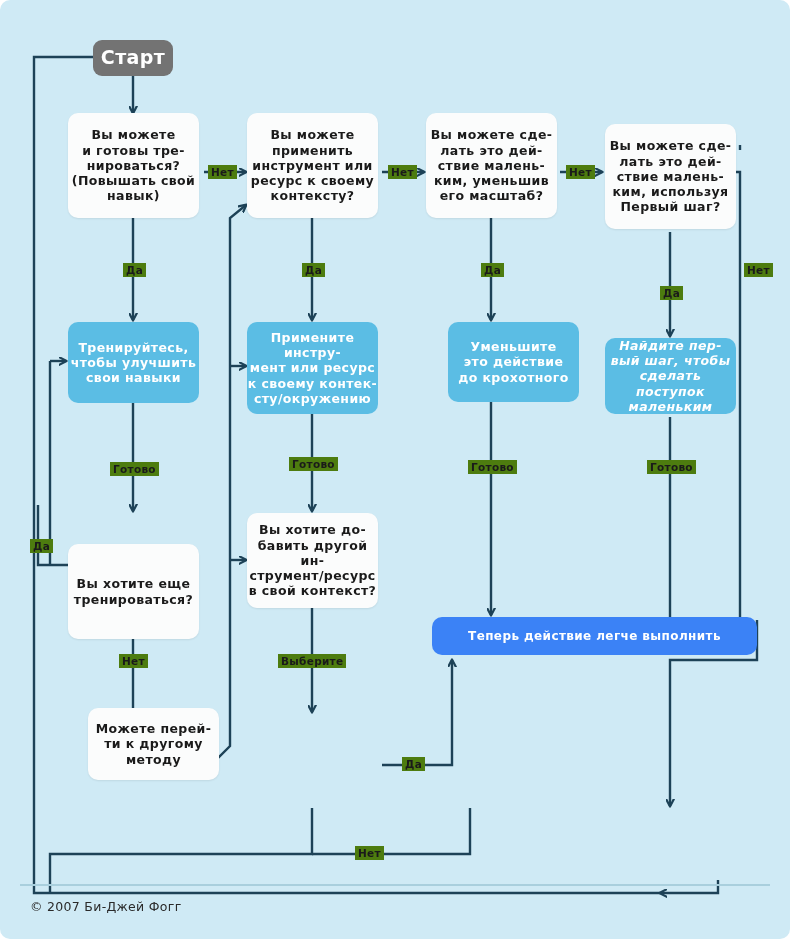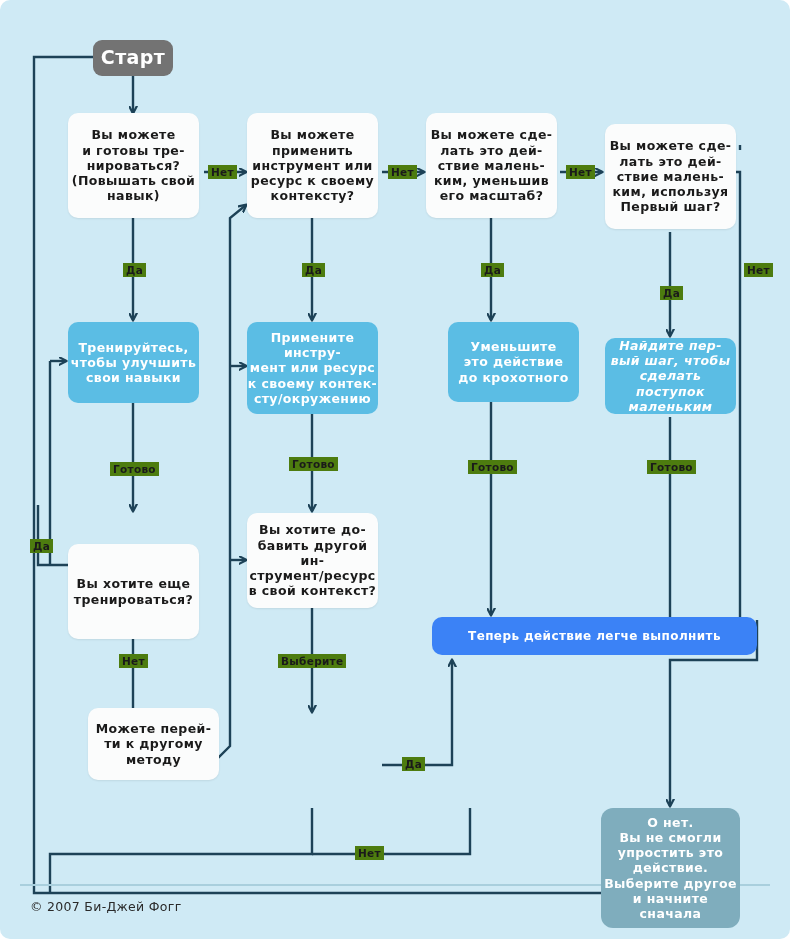--- a/index.html
+++ b/index.html
@@ -211,27 +211,20 @@
   <div class="node decision" style="left:247px; top:513px; width:131px; height:95px;">Вы хотите до-
 бавить другой ин-
 струмент/ресурс
 в свой контекст?</div>
 
   <div class="node decision" style="left:68px; top:708px; width:131px; height:72px;margin-left:20px;">Можете перей-
 ти к другому
 методу</div>
 
   <div class="node success" style="left:432px; top:617px; width:325px; height:38px;">Теперь действие легче выполнить</div>
-  <div class="node fail" style="left:601px; top:808px; width:139px; height:120px;">О нет.
-Вы не смогли
-упростить это
-действие.
-Выберите другое
-и начните
-сначала</div>
 
   <div class="elabel" style="left:208px; top:165px;">Нет</div>
   <div class="elabel" style="left:388px; top:165px;">Нет</div>
   <div class="elabel" style="left:566px; top:165px;">Нет</div>
 
   <div class="elabel" style="left:123px; top:263px;">Да</div>
   <div class="elabel" style="left:302px; top:263px;">Да</div>
   <div class="elabel" style="left:481px; top:263px;">Да</div>
   <div class="elabel" style="left:660px; top:286px;">Да</div>
 

